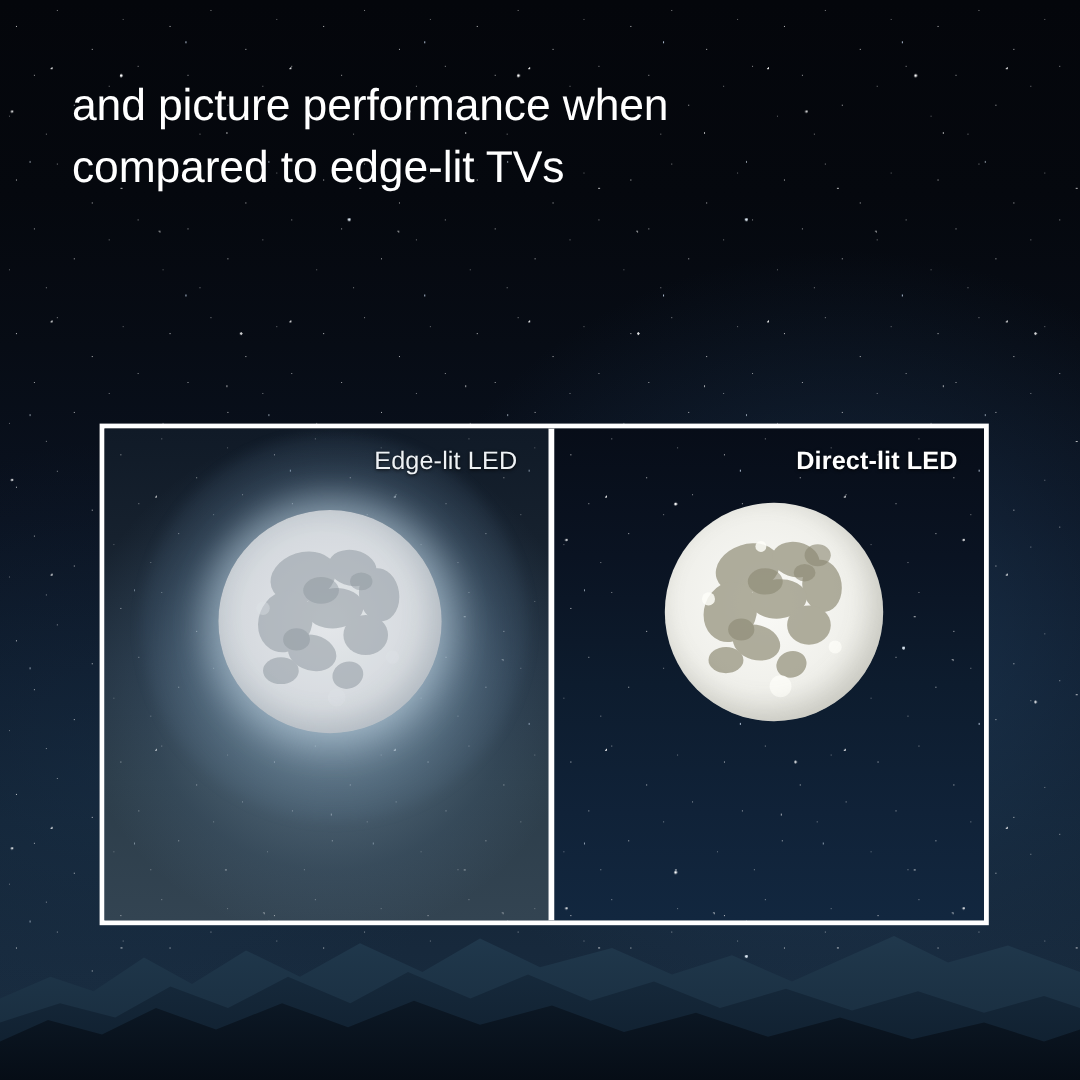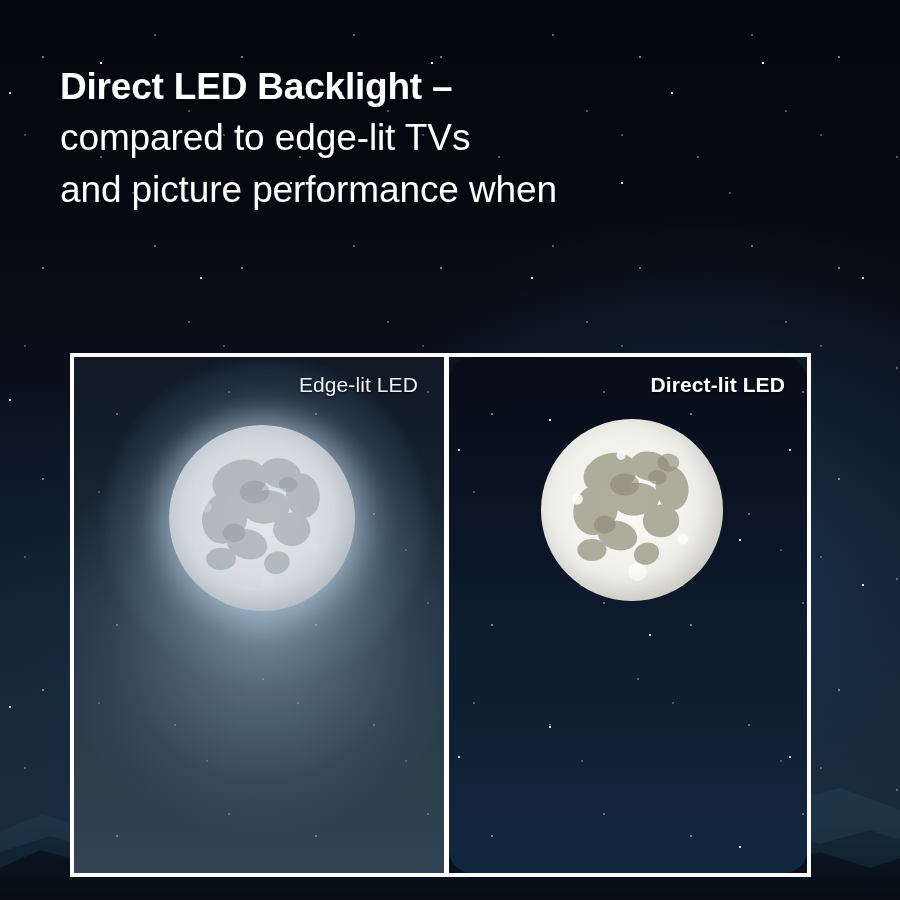--- a/index.html
+++ b/index.html
@@ -123,42 +123,42 @@
     color: #ffffff;
     font-size: 37px;
     font-weight: 400;
     line-height: 52px;
     letter-spacing: -0.1px;
   }
 
   
   .compare-frame {
     position: absolute;
-    left: 70px;
+    left: 83px;
     top: 353px;
     width: 741px;
-    height: 524px;
+    height: 418px;
     border: 4px solid #ffffff;
     box-sizing: border-box;
     display: flex;
     overflow: hidden;
   }
   .panel {
     position: relative;
     height: 100%;
     overflow: hidden;
   }
   .panel-left  { width: 370px; }
   .panel-divider {
     width: 5px;
     background: #ffffff;
     flex: 0 0 5px;
     height: 100%;
   }
-  .panel-right { flex: 1 1 auto; border-radius: 23px; }
+  .panel-right { flex: 1 1 auto; }
 
   
   .panel-left .panel-bg {
     position: absolute;
     inset: 0;
     background:
       linear-gradient(to bottom,
         #101a27 0%,
         #16212e 22%,
         #223140 48%,
@@ -303,23 +303,22 @@
           <stop offset="100%" stop-color="#060d16"></stop>
         </linearGradient>
       </defs>
       <path fill="url(#mtFar)" d="M0,92 L42,74 L78,86 L120,58 L160,80 L205,52 L250,74 L300,46 L352,70 L400,42 L450,66 L510,50 L560,72 L610,56 L660,78 L700,60 L745,40 L790,62 L840,48 L900,70 L900,160 L0,160 Z"></path>
       <path fill="url(#mtMid)" d="M0,112 L50,96 L96,108 L142,82 L190,100 L240,74 L292,96 L340,70 L392,92 L440,72 L492,94 L545,78 L600,100 L655,84 L710,102 L765,86 L820,104 L870,90 L900,100 L900,160 L0,160 Z"></path>
       <path fill="url(#mtNear)" d="M0,128 L40,110 L85,122 L130,100 L180,118 L235,96 L290,116 L345,94 L400,114 L460,98 L520,120 L580,104 L640,124 L700,108 L760,126 L820,112 L870,128 L900,118 L900,160 L0,160 Z"></path>
     </svg>
   </div>
 
   <div class="headline">
-    <span class="hl-bold">Direct LED Backlight –</span>
+    <span class="hl-line">and picture performance when</span>
     <span class="hl-line">compared to edge-lit TVs</span>
-    <span class="hl-line">and picture performance when</span>
   </div>
 
   <div class="compare-frame">
 
     <div class="panel panel-left">
       <div class="panel-bg"></div>
       <div class="stars stars-fine" style="opacity:.80"></div>
       <div class="stars stars-mid" style="opacity:.75"></div>
       <div class="panel-bloom"></div>
 

